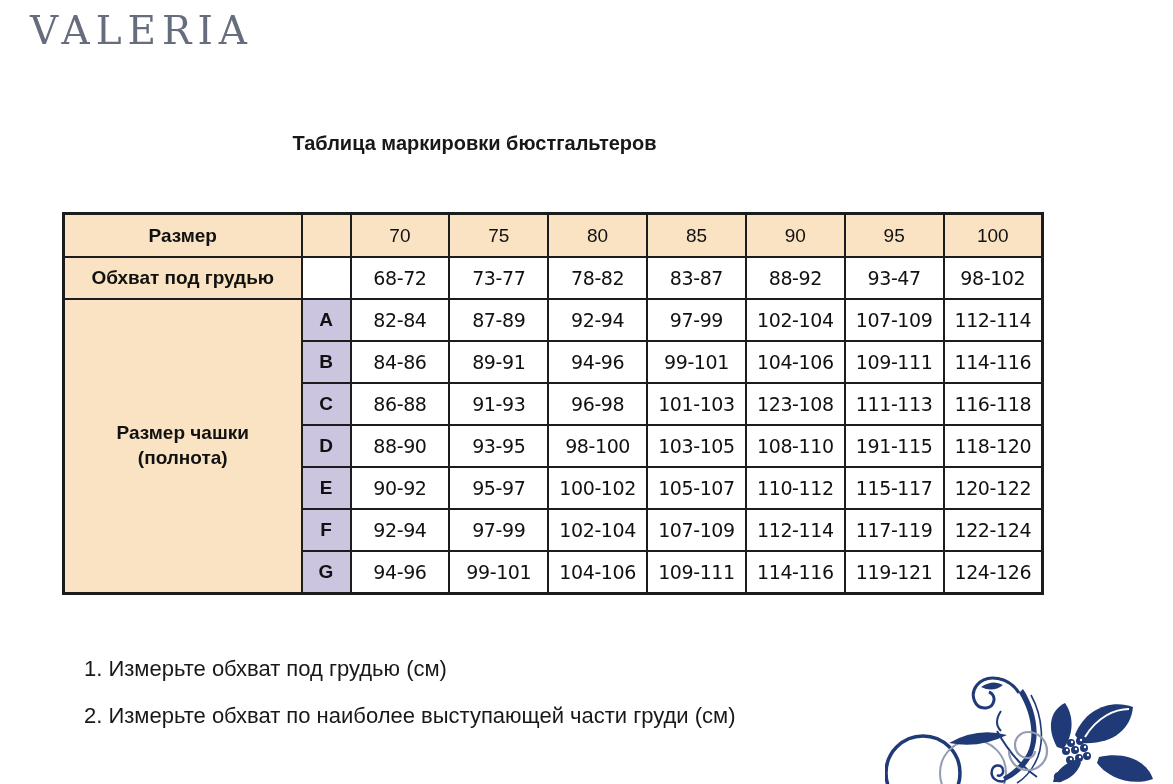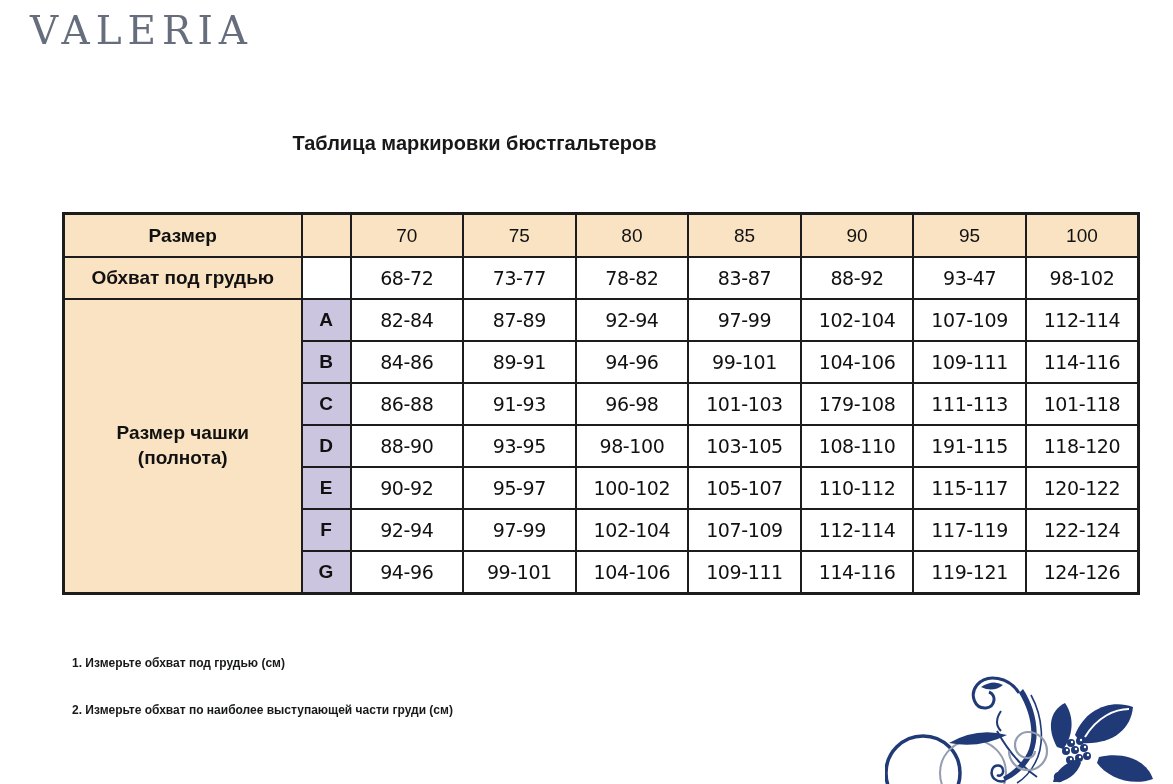--- a/index.html
+++ b/index.html
@@ -20,21 +20,21 @@
     position:absolute;left:30px;top:8px;
     font-family:"DejaVu Serif", serif;
     font-size:39px;letter-spacing:6px;color:var(--logo);
     font-weight:400;
   }
   .title{
     position:absolute;left:0;top:132px;width:949px;
     text-align:center;font-size:20px;font-weight:700;color:var(--text);
   }
   table.size-table{
-    position:absolute;left:62px;top:212px;width:1078px;
+    position:absolute;left:62px;top:212px;width:982px;
     border-collapse:collapse;table-layout:fixed;
     border:3px solid var(--border);
   }
   .size-table td{
     border:2px solid var(--border);
     height:40px;padding:0;
     font-size:19px;color:#111;
     text-align:center;vertical-align:middle;
     overflow:hidden;
   }
@@ -48,21 +48,21 @@
   }
   .section-label{white-space:pre-line;line-height:1.3;}
   .size-head{font-weight:400;}
   .cup-letter{font-weight:700;font-size:19px;}
   .val{
     font-family:"DejaVu Sans", sans-serif;font-weight:400;font-size:18px;
     letter-spacing:-0.4px;
     margin-left:48px;
   }
   .note{
-    position:absolute;left:72px;font-size:12px;font-weight:700;color:var(--text);
+    position:absolute;left:84px;font-size:22px;font-weight:400;color:var(--text);
   }
   .note-1{top:656px;}
   .note-2{top:703px;}
   .ornament{
     position:absolute;left:885px;top:665px;width:285px;height:119px;
   }
   .navy-fill{fill:var(--navy);}
   .navy-stroke{stroke:var(--navy);fill:none;}
   .steel-stroke{stroke:var(--steel);fill:none;}
 </style>
@@ -129,23 +129,23 @@
         <td class="val">104-106</td>
         <td class="val">109-111</td>
         <td class="val">114-116</td>
       </tr>
       <tr>
         <td class="cup-letter lav">C</td>
         <td class="val">86-88</td>
         <td class="val">91-93</td>
         <td class="val">96-98</td>
         <td class="val">101-103</td>
-        <td class="val">179-108</td>
+        <td class="val">123-108</td>
         <td class="val">111-113</td>
-        <td class="val">101-118</td>
+        <td class="val">116-118</td>
       </tr>
       <tr>
         <td class="cup-letter lav">D</td>
         <td class="val">88-90</td>
         <td class="val">93-95</td>
         <td class="val">98-100</td>
         <td class="val">103-105</td>
         <td class="val">108-110</td>
         <td class="val">191-115</td>
         <td class="val">118-120</td>

